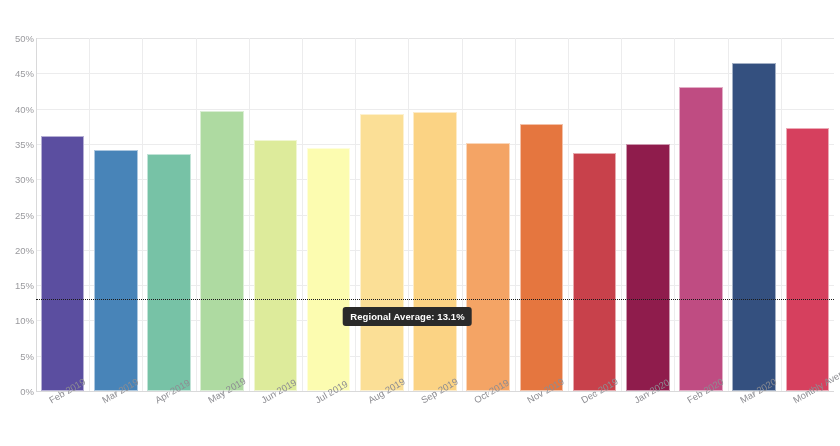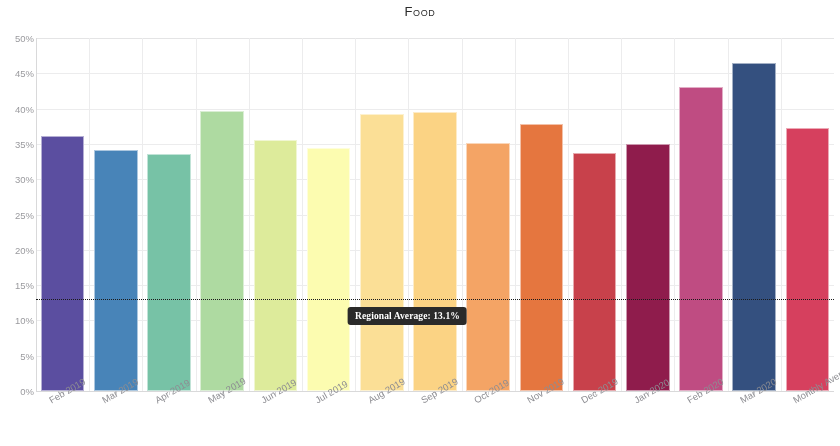--- a/index.html
+++ b/index.html
@@ -121,21 +121,21 @@
   .ref-badge {
     position: absolute;
     transform: translate(-50%, 0);
     background: #2a2a2a;
     color: #ffffff;
     font-size: 9.5px;
     font-weight: bold;
     padding: 4px 7px 4px 7px;
     border-radius: 3px;
     white-space: nowrap;
-    font-family: Liberation Serif, serif;
+    font-family: Liberation Sans, sans-serif;
     letter-spacing: 0.1px;
   }
 
   
   .xtick {
     position: absolute;
     top: 396px;
     font-size: 9.5px;
     color: #8d8d92;
     font-family: "Liberation Sans", sans-serif;
@@ -149,21 +149,20 @@
     width: 1px;
     height: 4px;
     background: #d4d4d6;
   }
 </style>
 </head>
 <body>
 
 <div id="chart-root">
 
-  <div class="chart-title">Food</div>
 
   <div class="plot-area" id="plot-area">
     <div class="grid-h baseline" style="top: 353px;"></div>
       <div class="grid-h" style="top: 317.7px;"></div>
       <div class="grid-h" style="top: 282.4px;"></div>
       <div class="grid-h" style="top: 247.1px;"></div>
       <div class="grid-h" style="top: 211.8px;"></div>
       <div class="grid-h" style="top: 176.5px;"></div>
       <div class="grid-h" style="top: 141.2px;"></div>
       <div class="grid-h" style="top: 105.9px;"></div>

